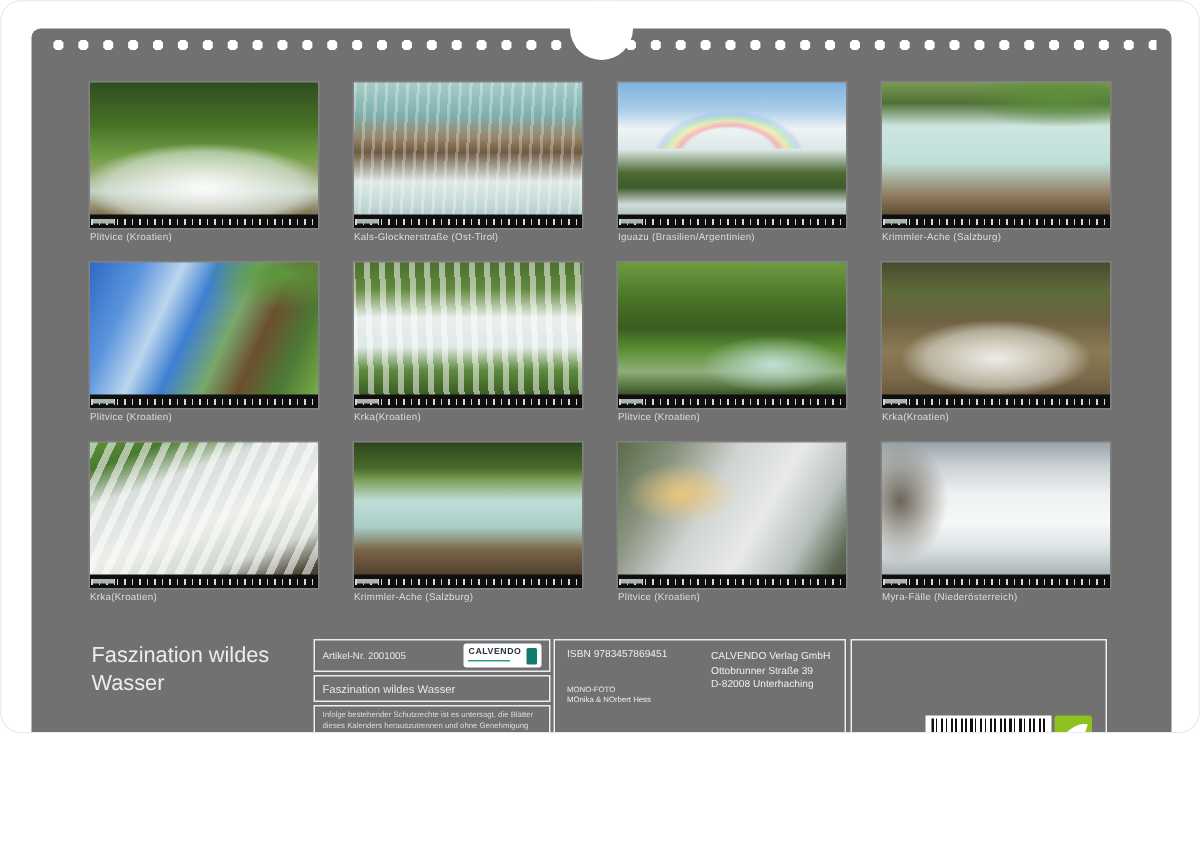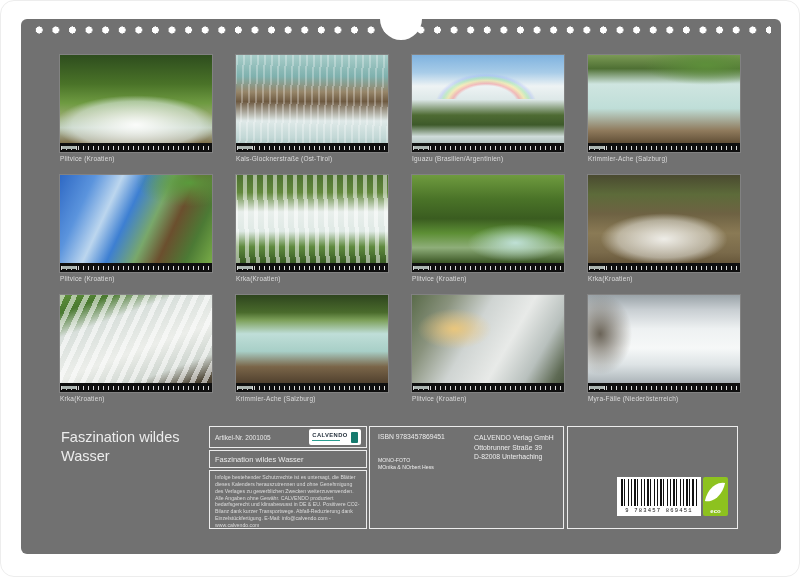--- a/index.html
+++ b/index.html
@@ -1,18 +1,18 @@
 <!DOCTYPE html>
 <html><head>
 <meta charset="utf-8">
 <style>
   html,body{margin:0;padding:0;background:#ffffff;}
   *{box-sizing:border-box;}
   body{font-family:"Liberation Sans","DejaVu Sans",sans-serif;}
-  .page{position:relative;width:800px;height:577px;background:#fff;border-radius:14px;border:1px solid #ededed;overflow:hidden;}
+  .page{position:relative;width:800px;height:489px;background:#fff;border-radius:14px;border:1px solid #ededed;overflow:hidden;}
   .card{position:absolute;left:20px;top:18px;width:760px;height:535px;background:#717171;border-radius:6px;}
   .holes{position:absolute;left:10px;right:10px;top:7px;height:8px;
     background-image:radial-gradient(circle 3.6px at 8px 4px,#ffffff 97%,rgba(255,255,255,0) 100%);
     background-size:16.6px 8px;background-repeat:repeat-x;}
   .notch{position:absolute;left:359px;top:-21px;width:42px;height:42px;border-radius:50%;background:#ffffff;}
   
   .grid{position:absolute;left:39px;top:36px;}
   .row{display:flex;gap:24px;margin-bottom:13px;}
   .thumb{width:152px;margin:0;}
   .img{position:relative;width:152px;height:97px;overflow:hidden;outline:1px solid rgba(255,255,255,.12);}

